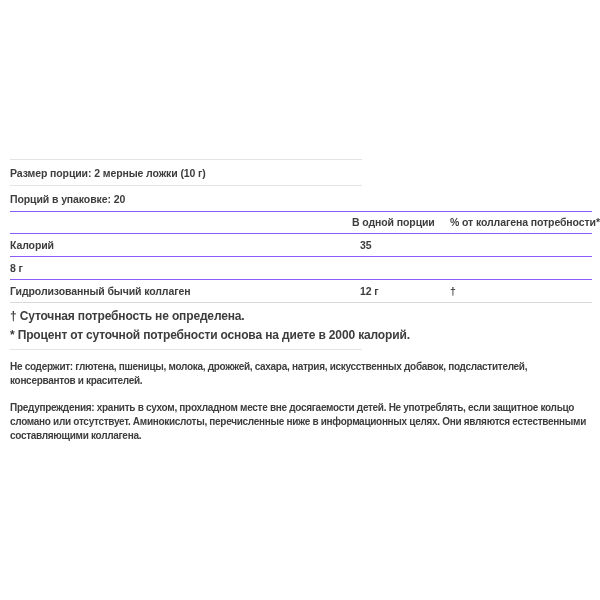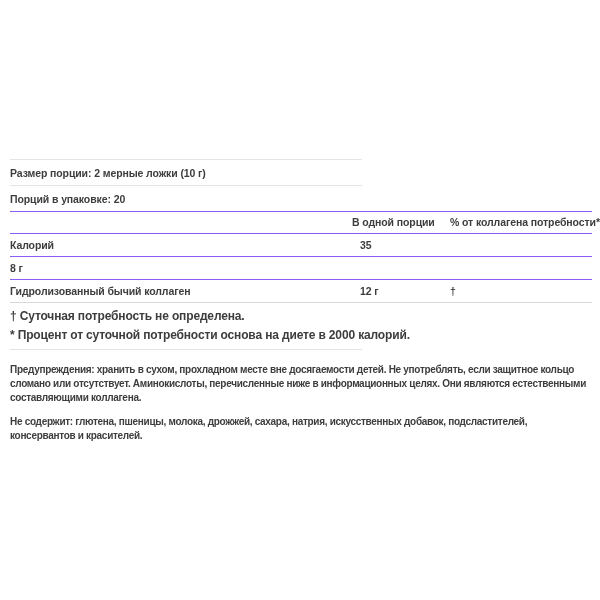--- a/index.html
+++ b/index.html
@@ -99,18 +99,18 @@
       </div>
 
     </div>
 
     <div class="footnote">† Суточная потребность не определена.</div>
 
     <div class="footnote">* Процент от суточной потребности основа на диете  в 2000 калорий.</div>
 
     <div class="rule-short"></div>
 
+    <p class="para">Не содержит: глютена, пшеницы, молока, дрожжей, сахара, натрия, искусственных добавок, подсластителей, консервантов и красителей.</p>
+
     <p class="para warnings">Предупреждения: хранить в сухом, прохладном месте вне досягаемости детей. Не употреблять, если защитное кольцо сломано или отсутствует. Аминокислоты, перечисленные ниже в информационных целях.  Они являются естественными составляющими коллагена.</p>
-
-    <p class="para">Не содержит: глютена, пшеницы, молока, дрожжей, сахара, натрия, искусственных добавок, подсластителей, консервантов и красителей.</p>
 
   </div>
 </div>
 
 </body></html>

